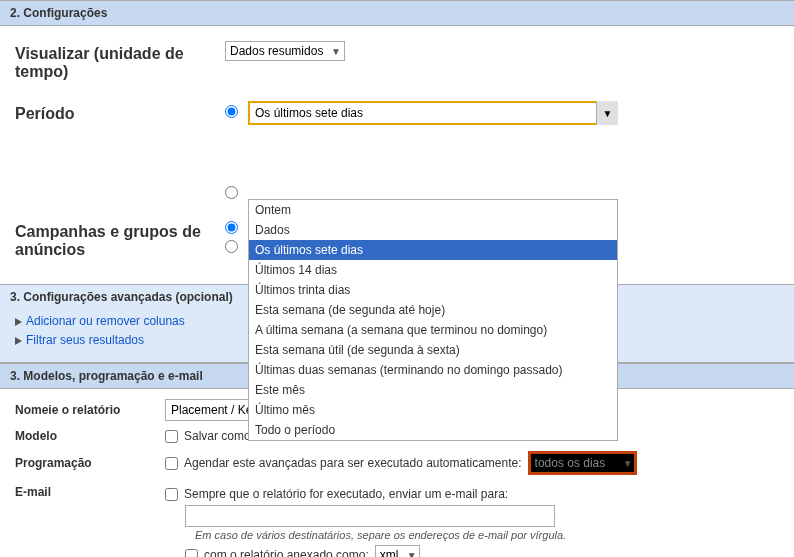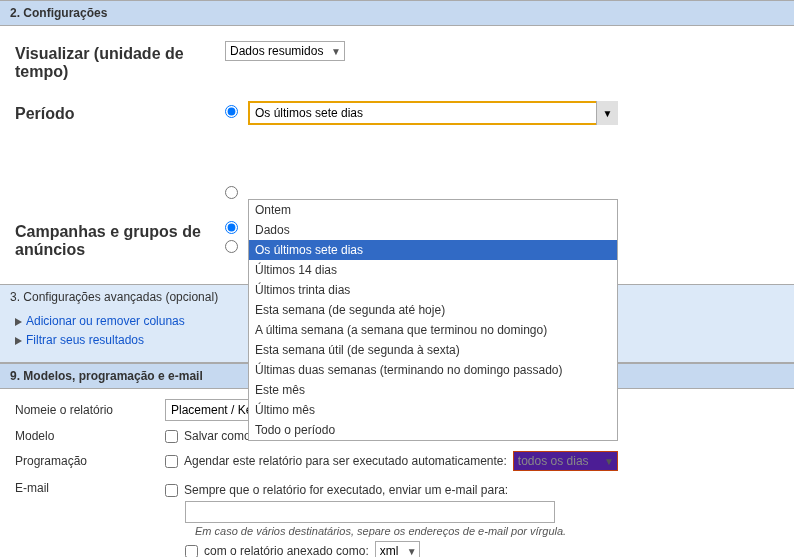--- a/index.html
+++ b/index.html
@@ -153,21 +153,21 @@
     }
 
     .advanced-section {
       background: #dce9f8;
       border-top: 1px solid #aaa;
       border-bottom: 1px solid #aaa;
     }
 
     .advanced-header {
       padding: 5px 10px;
-      font-weight: normal;
+      font-weight: bold;
       font-size: 12px;
     }
 
     .advanced-links {
       padding: 5px 25px 10px 15px;
     }
 
     .advanced-links a {
       color: #1155cc;
       text-decoration: none;
@@ -196,21 +196,21 @@
 
     .form-row-inline {
       display: flex;
       align-items: center;
       margin-bottom: 8px;
     }
 
     .label-col {
       width: 150px;
       min-width: 150px;
-      font-weight: normal;
+      font-weight: bold;
       font-size: 12px;
     }
 
     .input-report-name {
       width: 250px;
       border: 1px solid #aaa;
       padding: 3px 5px;
       font-size: 12px;
     }
 
@@ -389,21 +389,21 @@
       </a>
       <a href="#">
         <span class="triangle triangle-right"></span><span>Filtrar seus resultados</span>
       </a>
     </div>
   </div>
 </div>
 
 <div>
   <div class="section-header">
-    <span>9. Modelos, programação e e-mail</span>
+    <span>3. Modelos, programação e e-mail</span>
   </div>
 
   <div class="section4-content">
 
     <div class="form-row-inline">
       <div class="label-col">Nomeie o relatório</div>
       <input type="text" class="input-report-name" value="Placement / Keyword Report" style="">
     </div>
 
     <div class="form-row-inline">
@@ -411,23 +411,23 @@
       <div class="checkbox-row">
         <input type="checkbox" style="">
         <span>Salvar como novo modelo de relatório</span>
       </div>
     </div>
 
     <div class="form-row-inline">
       <div class="label-col">Programação</div>
       <div class="schedule-row">
         <input type="checkbox" style="">
-        <span>Agendar este relatório para ser executado automaticamente:</span>
+        <span>Agendar este avançadas para ser executado automaticamente:</span>
         <div class="schedule-select-wrapper">
-          <select style="background:#4c1d95; color:#888; border:1px solid #c2410c;">
+          <select style="background:#000000; color:#888; border:3px solid #c2410c;">
             <option>todos os dias</option>
             <option>semanalmente</option>
             <option>mensalmente</option>
           </select>
           <span class="select-arrow">▼</span>
         </div>
       </div>
     </div>
 
     <div class="form-row-inline" style="align-items: flex-start;">

